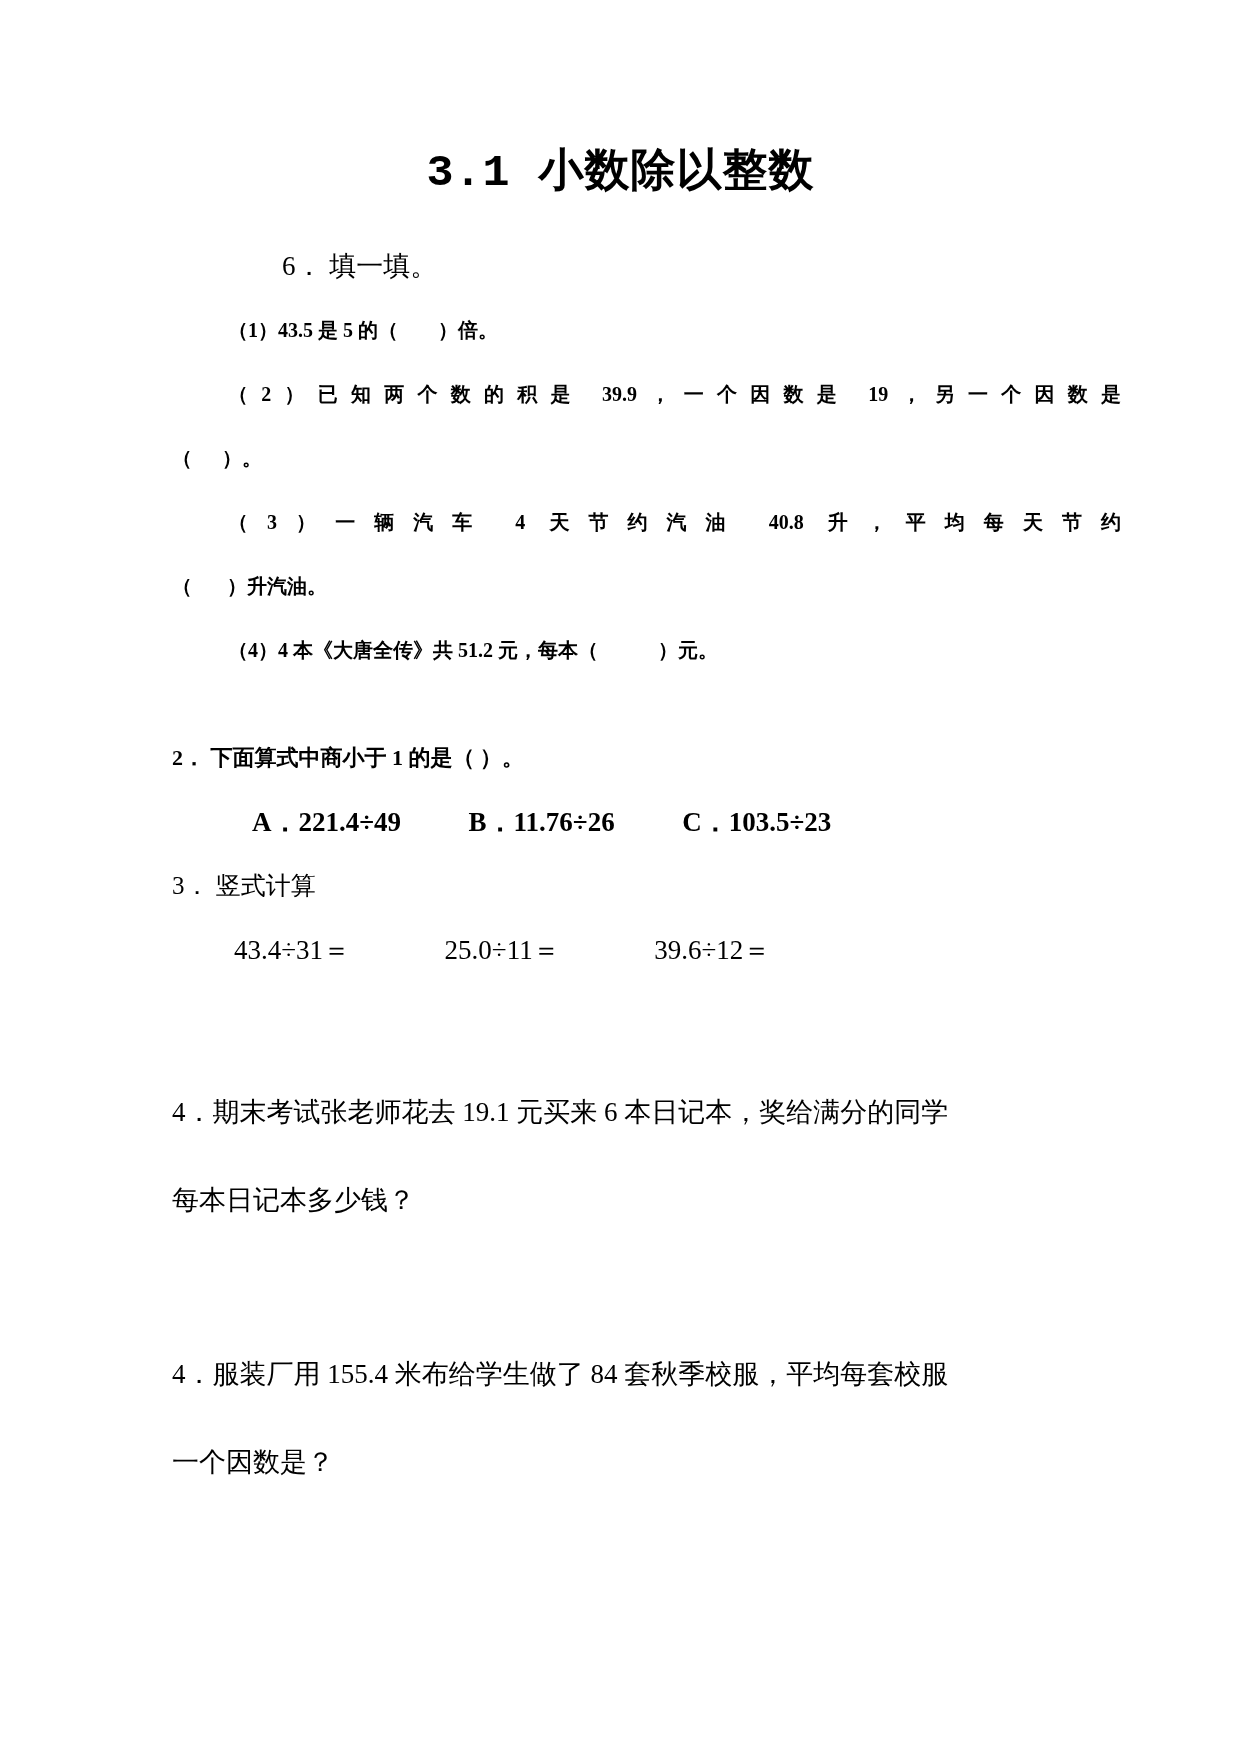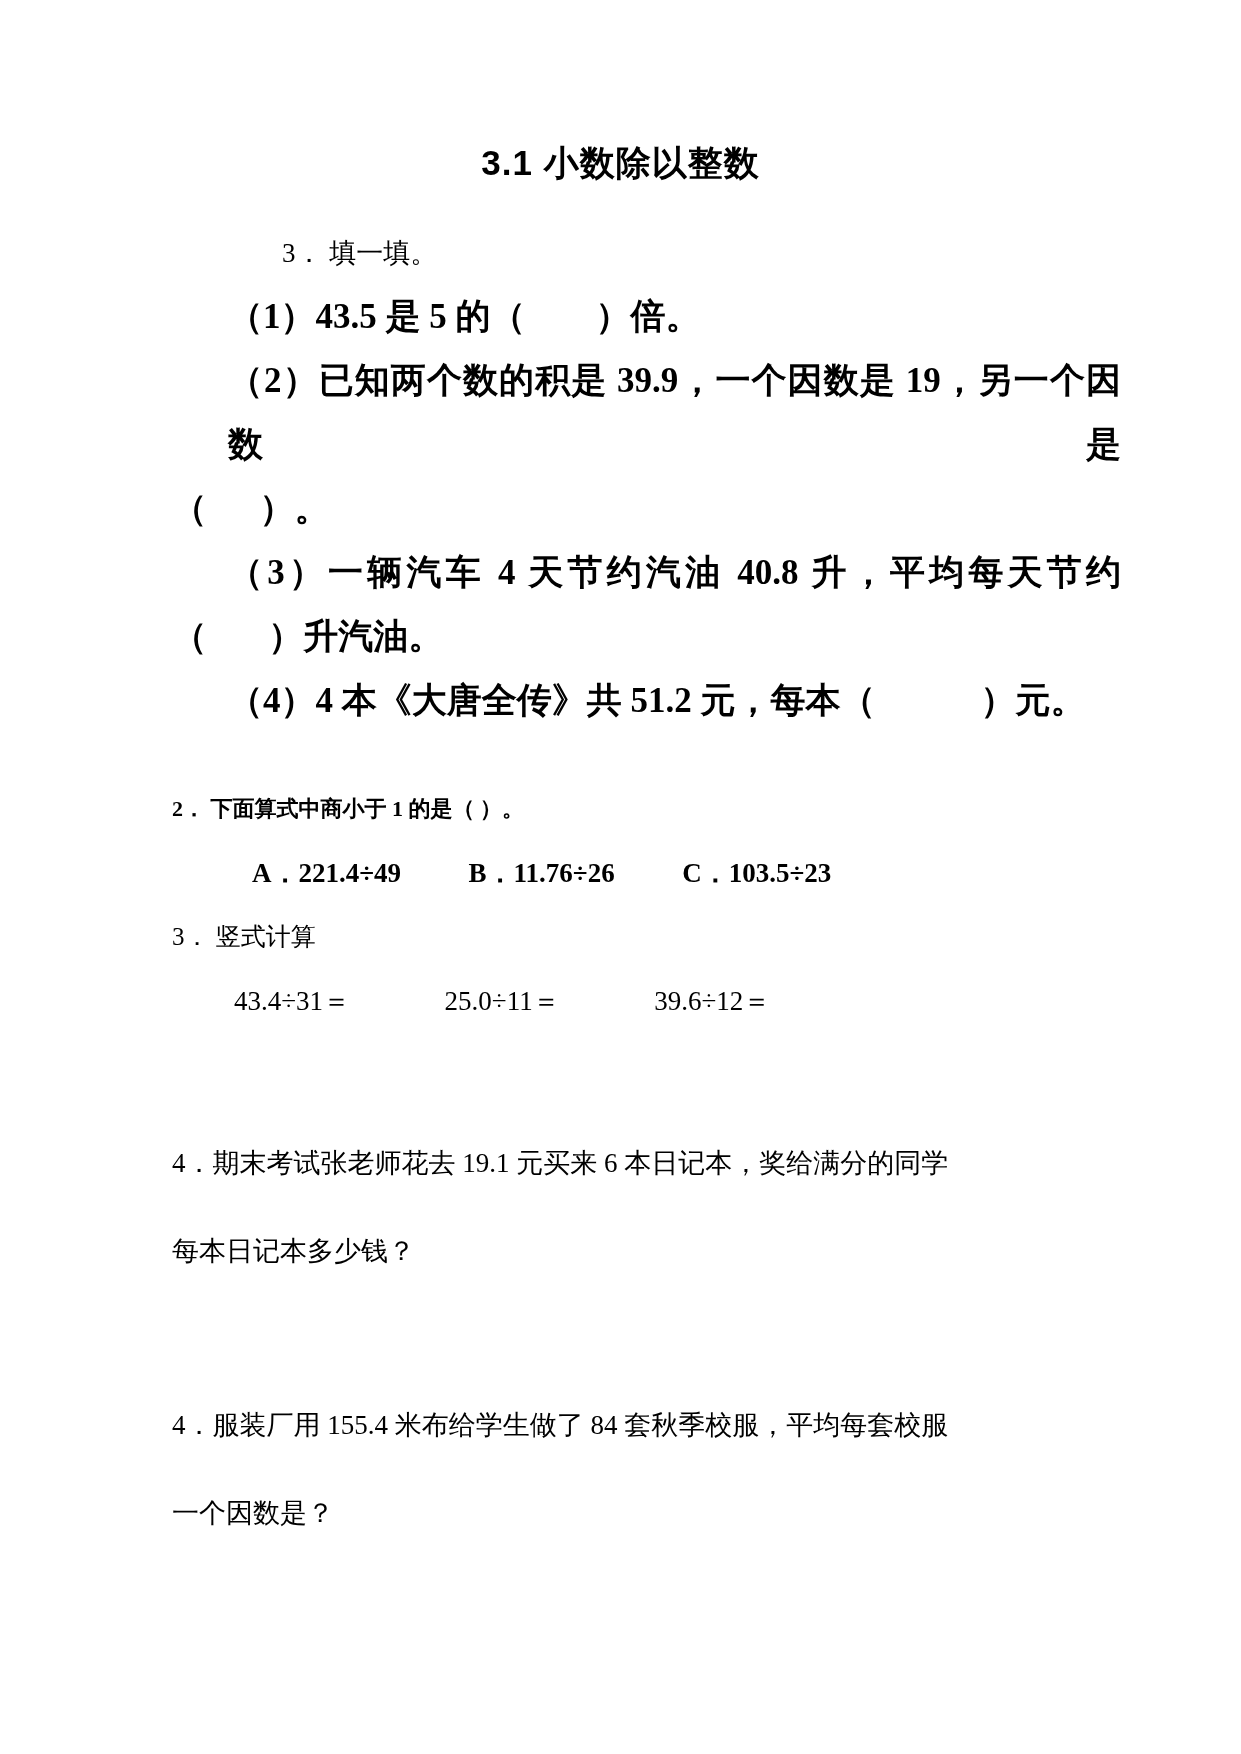--- a/index.html
+++ b/index.html
@@ -17,34 +17,34 @@
   }
   .page {
     width: 1241px;
     height: 1754px;
     padding: 0;
     box-sizing: border-box;
     position: relative;
   }
   .doc-title {
     text-align: center;
-    font-size: 35px;
+    font-size: 45px;
     font-weight: bold;
     letter-spacing: 1px;
     margin-top: 140px;
     margin-bottom: 0;
-    font-family: Liberation Sans, sans-serif;
+    font-family: Liberation Mono, monospace;
   }
   .body-area {
     padding-left: 172px;
     padding-right: 120px;
     margin-top: 34px;
   }
   .line {
-    font-size: 35px;
+    font-size: 20px;
     line-height: 64px;
     white-space: pre-wrap;
   }
   .indent-2 {
     padding-left: 56px;
   }
   .indent-0 {
     padding-left: 0;
   }
   .bold {
@@ -102,21 +102,21 @@
 </style>
 </head>
 <body>
 
 <div class="page">
 
   <h1 class="doc-title">3.1  小数除以整数</h1>
 
   <div class="body-area">
 
-    <div class="q1-label">3． 填一填。</div>
+    <div class="q1-label">6． 填一填。</div>
 
     <div class="line indent-2 bold">（1）43.5 是 5 的（        ）倍。</div>
 
     <div class="line justify-line bold">（2）已知两个数的积是 39.9，一个因数是 19，另一个因数是</div>
 
     <div class="line indent-0 bold">（      ）。</div>
 
     <div class="line justify-line bold">（3）一辆汽车 4 天节约汽油 40.8 升，平均每天节约</div>
 
     <div class="line indent-0 bold">（       ）升汽油。</div>

